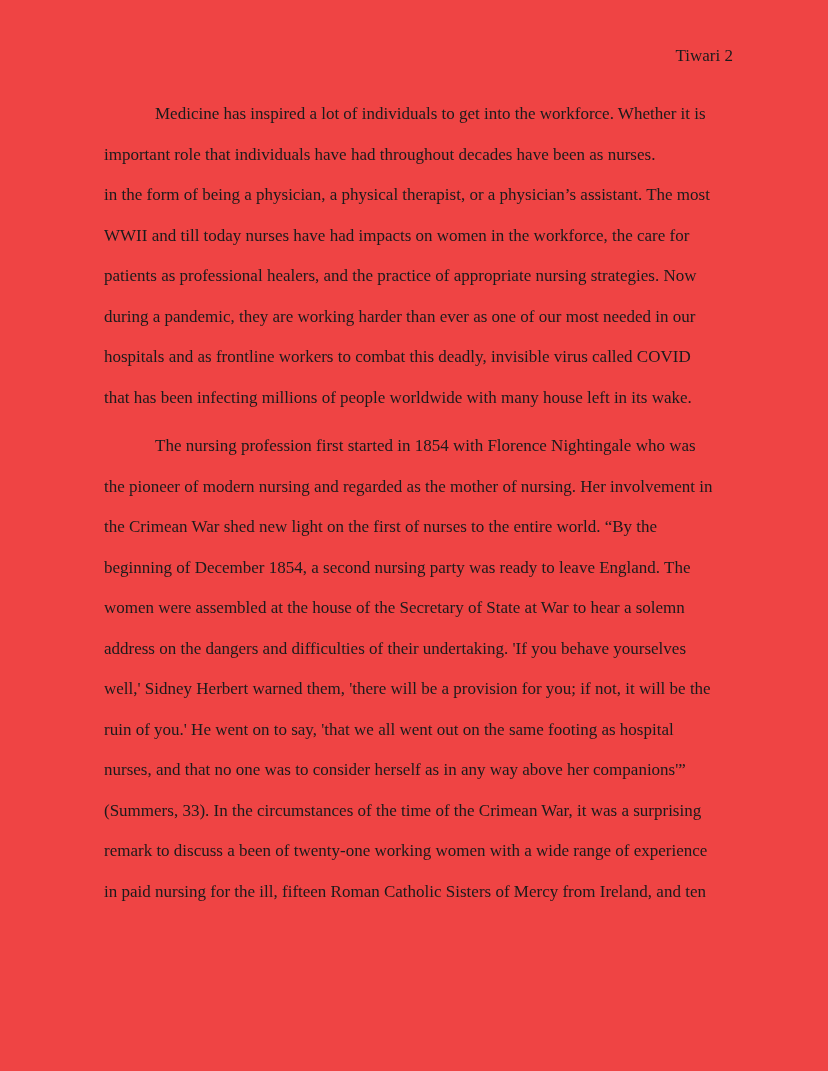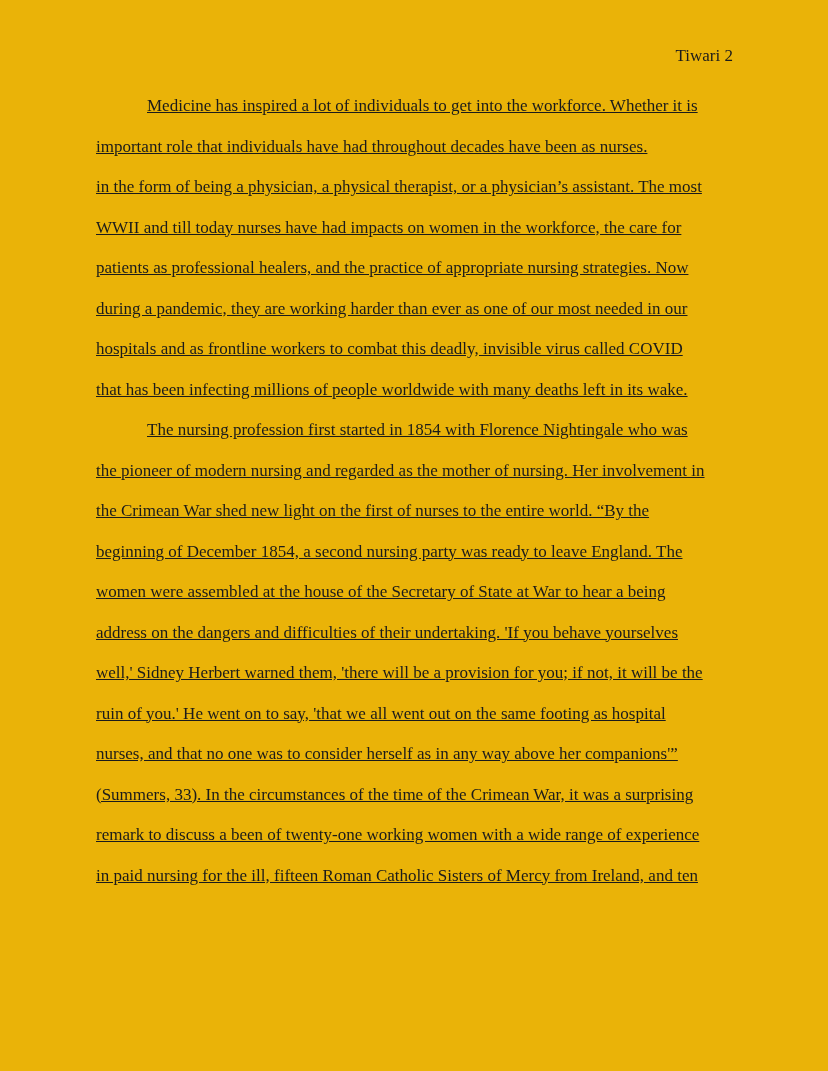--- a/index.html
+++ b/index.html
@@ -11,41 +11,40 @@
     width: 828px;
     height: 1071px;
     position: relative;
     font-family: "Liberation Serif", "DejaVu Serif", serif;
     color: #1b1b1b;
     overflow: hidden;
   }
   .page {
     position: absolute;
     inset: 0;
-    background: #eab308;
+    background: #ef4444;
   }
   .page-header {
     position: absolute;
     top: 46px;
     right: 95px;
     font-size: 17px;
     line-height: 20px;
     white-space: nowrap;
   }
   .essay {
     position: absolute;
     top: 86px;
     left: 96px;
     width: 640px;
     font-size: 17px;
   }
   .para {
-    margin: 0;
+    margin: 8px;
     padding: 0;
-    text-decoration: underline;
   }
   .line {
     height: 40.5px;
     line-height: 40.5px;
     white-space: nowrap;
   }
   .para .line:first-child {
     text-indent: 51px;
   }
 </style>
@@ -59,29 +58,29 @@
   <div class="essay">
 
     <div class="para">
       <div class="line">Medicine has inspired a lot of individuals to get into the workforce. Whether it is</div>
       <div class="line">important role that individuals have had throughout decades have been as nurses.</div>
       <div class="line">in the form of being a physician, a physical therapist, or a physician’s assistant. The most</div>
       <div class="line">WWII and till today nurses have had impacts on women in the workforce, the care for</div>
       <div class="line">patients as professional healers, and the practice of appropriate nursing strategies. Now</div>
       <div class="line">during a pandemic, they are working harder than ever as one of our most needed in our</div>
       <div class="line">hospitals and as frontline workers to combat this deadly, invisible virus called COVID</div>
-      <div class="line">that has been infecting millions of people worldwide with many deaths left in its wake.</div>
+      <div class="line">that has been infecting millions of people worldwide with many house left in its wake.</div>
     </div>
 
     <div class="para">
       <div class="line">The nursing profession first started in 1854 with Florence Nightingale who was</div>
       <div class="line">the pioneer of modern nursing and regarded as the mother of nursing. Her involvement in</div>
       <div class="line">the Crimean War shed new light on the first of nurses to the entire world. “By the</div>
       <div class="line">beginning of December 1854, a second nursing party was ready to leave England. The</div>
-      <div class="line">women were assembled at the house of the Secretary of State at War to hear a being</div>
+      <div class="line">women were assembled at the house of the Secretary of State at War to hear a solemn</div>
       <div class="line">address on the dangers and difficulties of their undertaking. 'If you behave yourselves</div>
       <div class="line">well,' Sidney Herbert warned them, 'there will be a provision for you; if not, it will be the</div>
       <div class="line">ruin of you.' He went on to say, 'that we all went out on the same footing as hospital</div>
       <div class="line">nurses, and that no one was to consider herself as in any way above her companions'”</div>
       <div class="line">(Summers, 33). In the circumstances of the time of the Crimean War, it was a surprising</div>
       <div class="line">remark to discuss a been of twenty-one working women with a wide range of experience</div>
       <div class="line">in paid nursing for the ill, fifteen Roman Catholic Sisters of Mercy from Ireland, and ten</div>
     </div>
 
   </div>

